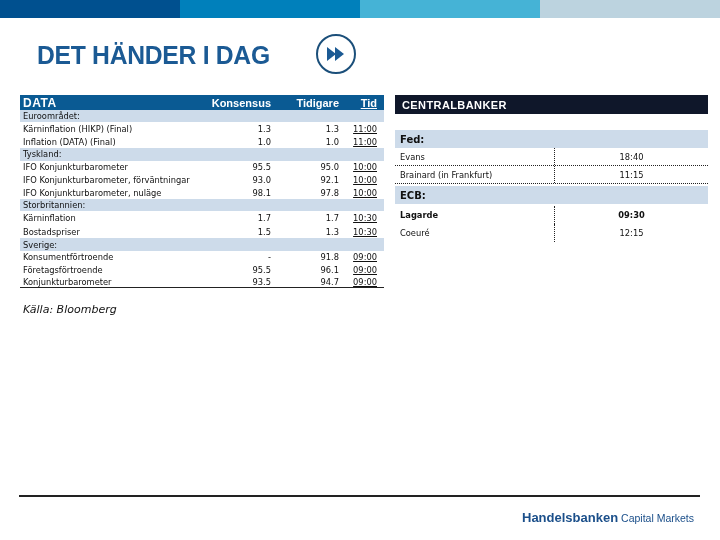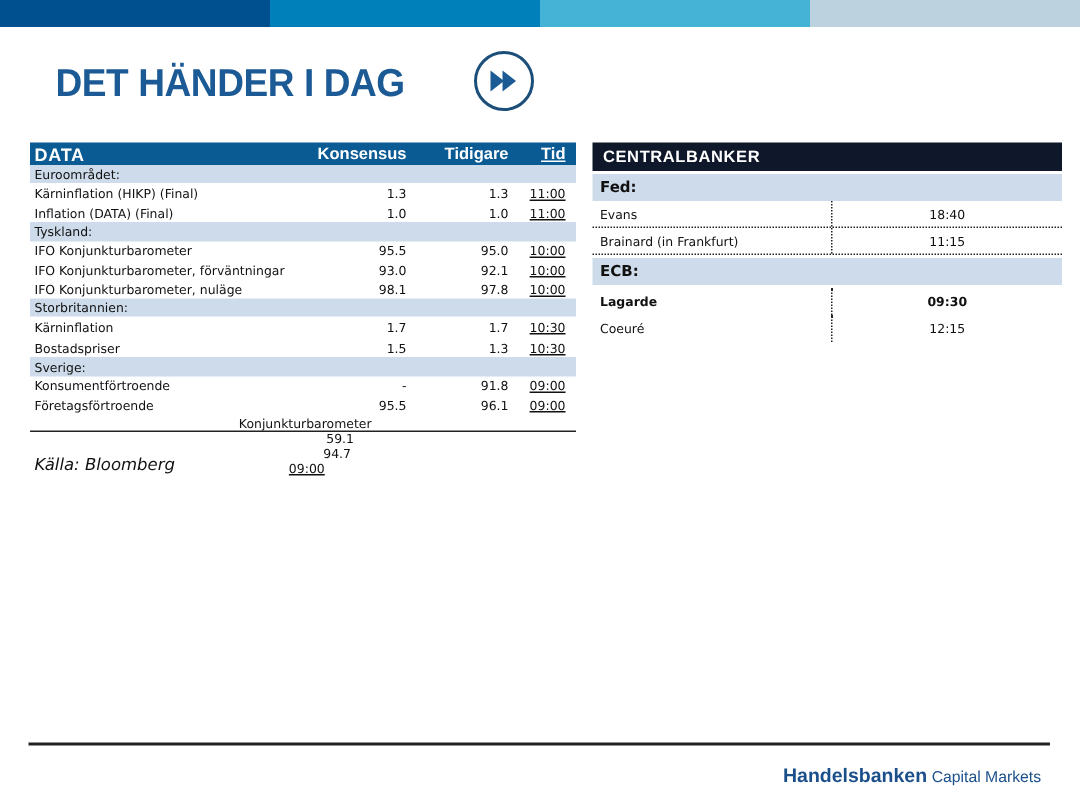--- a/index.html
+++ b/index.html
@@ -23,21 +23,21 @@
     .lhead { background: #0a5a93; color: #fff; font-weight: bold; height: 15px; font-size: 11px; font-family: "Liberation Sans", sans-serif; }
     .lhead .c0 { font-size: 12px; letter-spacing: 0.5px; }
     .lsection { background: #cddbea; }
     .lrow.tall { height: 13.5px; }
     .lrow.last { border-bottom: 1.5px solid #222; }
     .source { padding-left: 3px; font-style: italic; margin-top: 15px; font-size: 11px; }
 
     
     .rtable { position: absolute; left: 395px; top: 95px; width: 313px; font-size: 8.3px; }
     .rhead { background: #0f172a; color: #fff; font-weight: bold; height: 19px; display: flex; align-items: center; padding-left: 7px; font-size: 11px; letter-spacing: 0.4px; font-family: "Liberation Sans", sans-serif; }
-    .rsection { background: #cddbea; height: 18px; display: flex; align-items: center; padding-left: 5px; font-weight: bold; font-size: 10px; margin-top: 2px; }
+    .rsection { background: #cddbea; height: 18px; display: flex; align-items: center; padding-left: 5px; font-weight: bold; font-size: 10px; margin-top: 16px; }
     .rrow { display: flex; align-items: center; height: 18px; }
     .rrow .rc0 { width: 160px; padding-left: 5px; height: 100%; display: flex; align-items: center; border-right: 1px dotted #222; }
     .rrow .rc1 { flex: 1; text-align: center; }
     .rrow.dotted-bottom { border-bottom: 1px dotted #222; }
 
     .footer-line { position: absolute; left: 19px; top: 495px; width: 681px; height: 1.5px; background: #222; }
     .logo { position: absolute; left: 522px; top: 508px; white-space: nowrap; color: #1b4f8a; font-family: "Liberation Sans", sans-serif; }
     .logo .b { font-weight: bold; font-size: 13px; }
     .logo .s { font-size: 10.5px; margin-left: 3px; }
   </style>
@@ -132,23 +132,23 @@
     <span class="c1">-</span>
     <span class="c2">91.8</span>
     <span class="c3">09:00</span>
   </div>
   <div class="lrow">
     <span class="c0">Företagsförtroende</span>
     <span class="c1">95.5</span>
     <span class="c2">96.1</span>
     <span class="c3">09:00</span>
   </div>
-  <div class="lrow last" style="height:11px;flex-direction:column;">
+  <div class="lrow last" style="height:11px;">
     <span class="c0">Konjunkturbarometer</span>
-    <span class="c1">59.1</span>
+    <span class="c1">93.5</span>
     <span class="c2">94.7</span>
     <span class="c3">09:00</span>
   </div>
 
   <div class="source">Källa: Bloomberg</div>
 </div>
 
 <div class="rtable">
   <div class="rhead">CENTRALBANKER</div>
 

